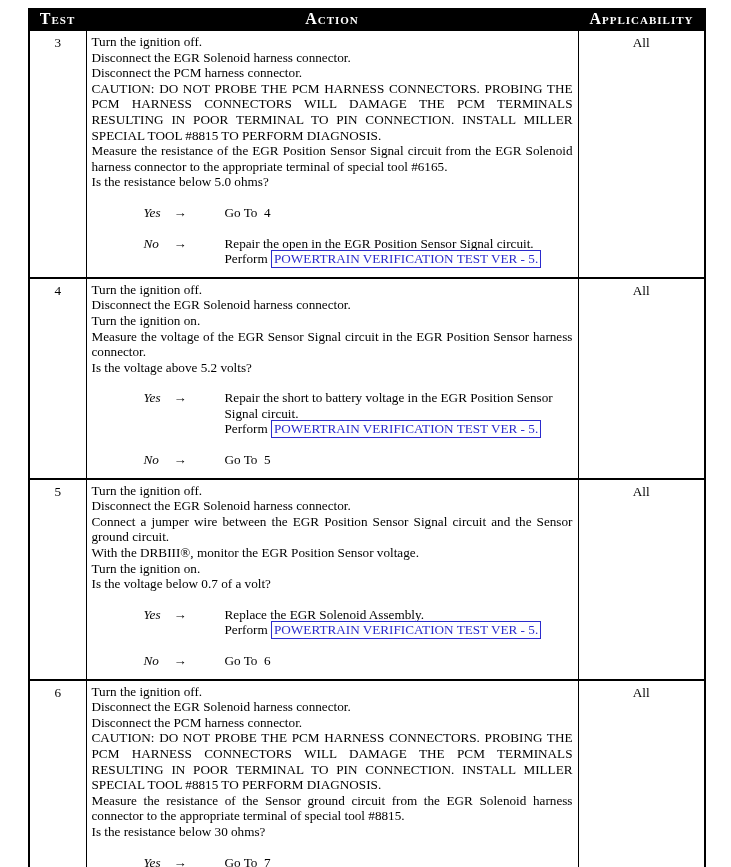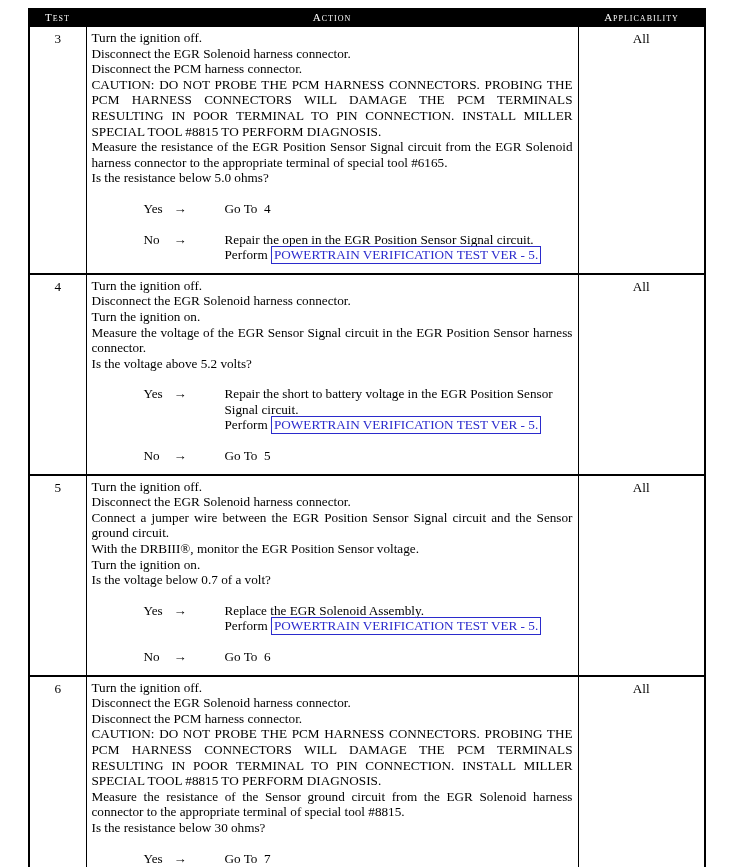--- a/index.html
+++ b/index.html
@@ -22,22 +22,22 @@
     border: 2px solid #000;
   }
   table.diag td { border-left-width: 1px; border-right-width: 1px; }
   table.diag td:first-child { border-left-width: 2px; }
   table.diag td:last-child { border-right-width: 2px; }
 
   thead th {
     background: var(--header-bg, #000);
     color: var(--header-fg, #fff);
     font-variant: small-caps;
-    font-weight: normal;
-    font-size: 11px;
+    font-weight: bold;
+    font-size: 16px;
     letter-spacing: 1px;
     padding: 0 2px 1px 2px;
     height: 17px;
   }
 
   td {
     vertical-align: top;
     font-size: 13.2px;
     line-height: 15.6px;
   }
@@ -47,21 +47,21 @@
 
   tbody tr:nth-child(1) td { height: 235px; }
   tbody tr:nth-child(2) td { height: 181px; }
   tbody tr:nth-child(3) td { height: 181px; }
   tbody tr:nth-child(4) td { height: 241px; }
 
   .line { text-align: justify; }
   .line.bold { font-weight: normal; }
 
   .branch { display: flex; margin: 15px 0 0 52px; }
-  .branch-label { flex: 0 0 30px; }
+  .branch-label { flex: 0 0 30px; font-style: italic; }
   .branch-arrow { flex: 0 0 27px; }
   .branch-body { flex: 1; padding-right: 2px; }
   .branch-line { white-space: pre-wrap; margin-left: 24px; }
 
   .ver-link {
     color: var(--link-color, #2424cc);
     border: 1px solid var(--link-color, #2424cc);
     padding: 0 2px 1px 2px;
   }
 </style>

